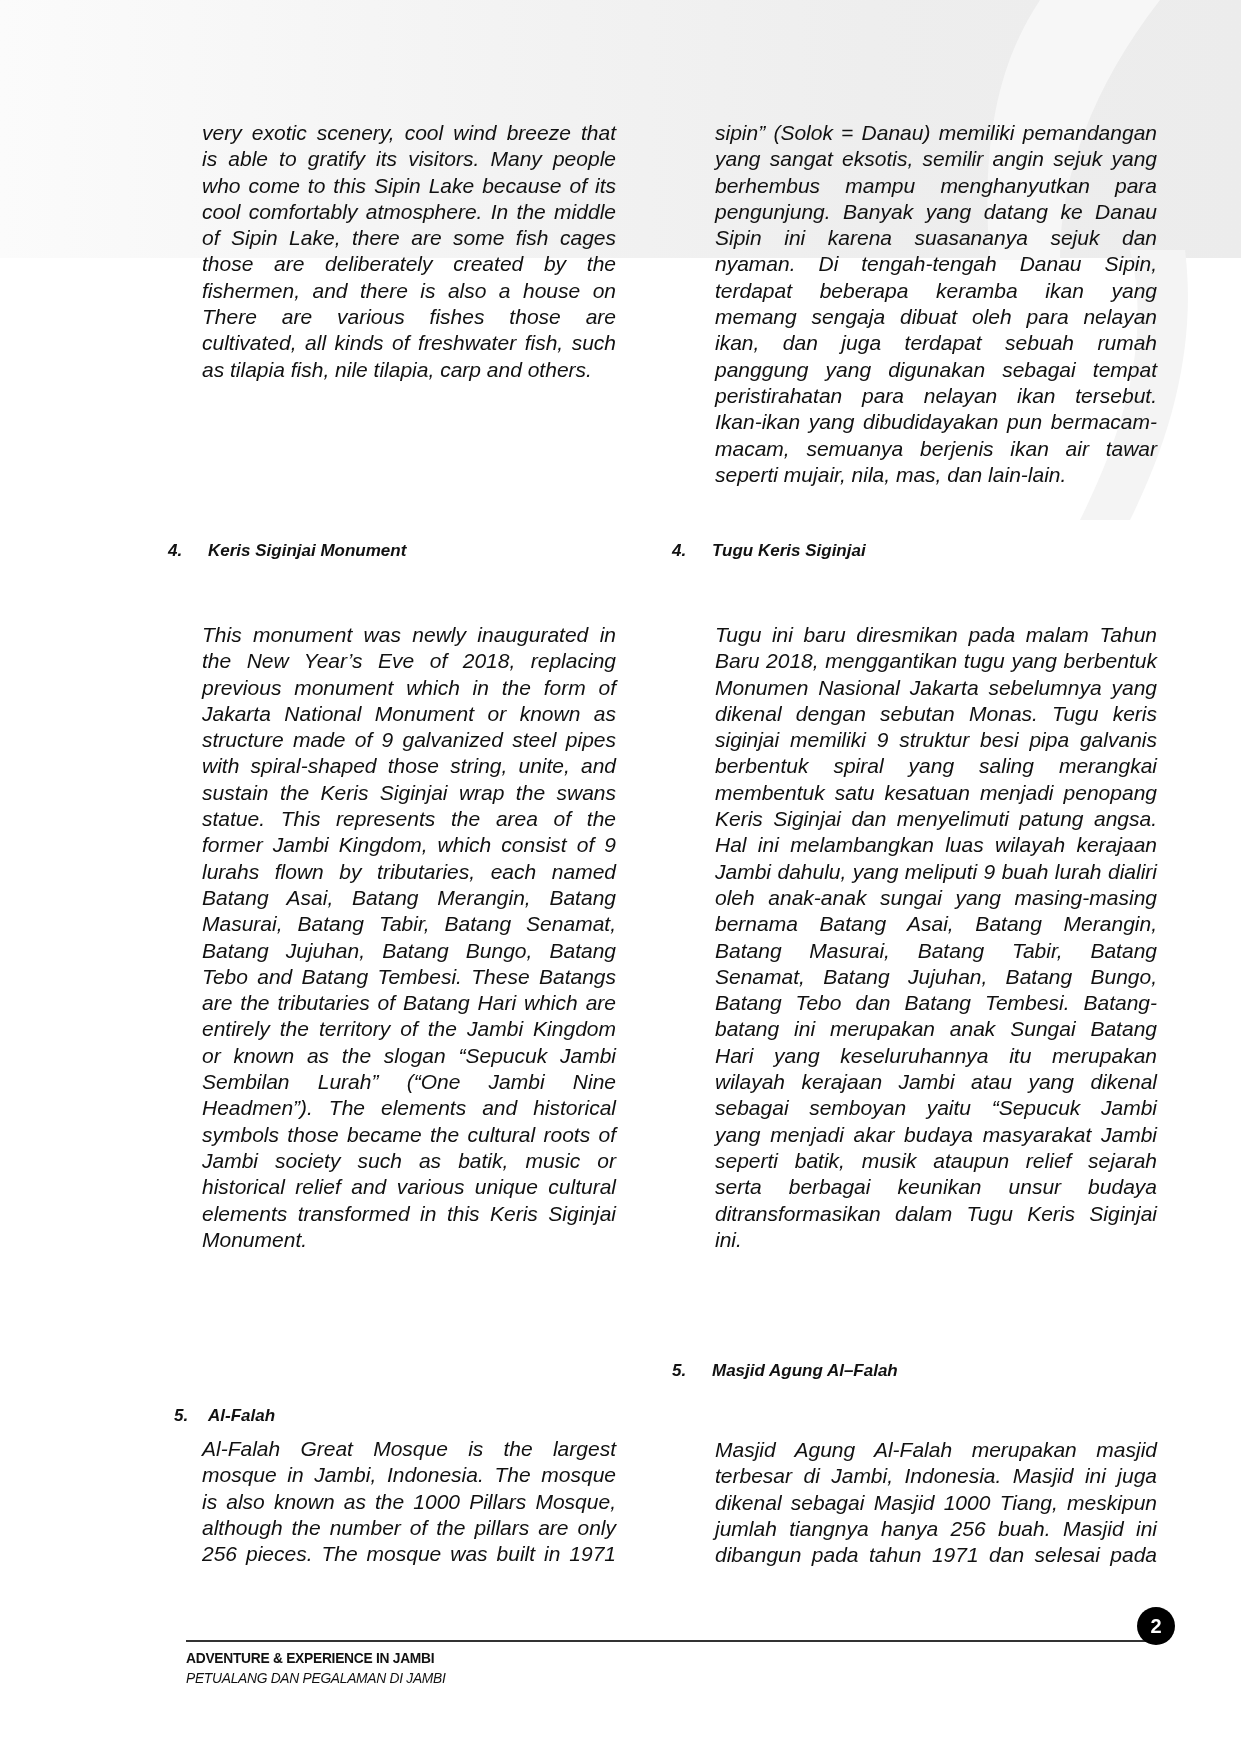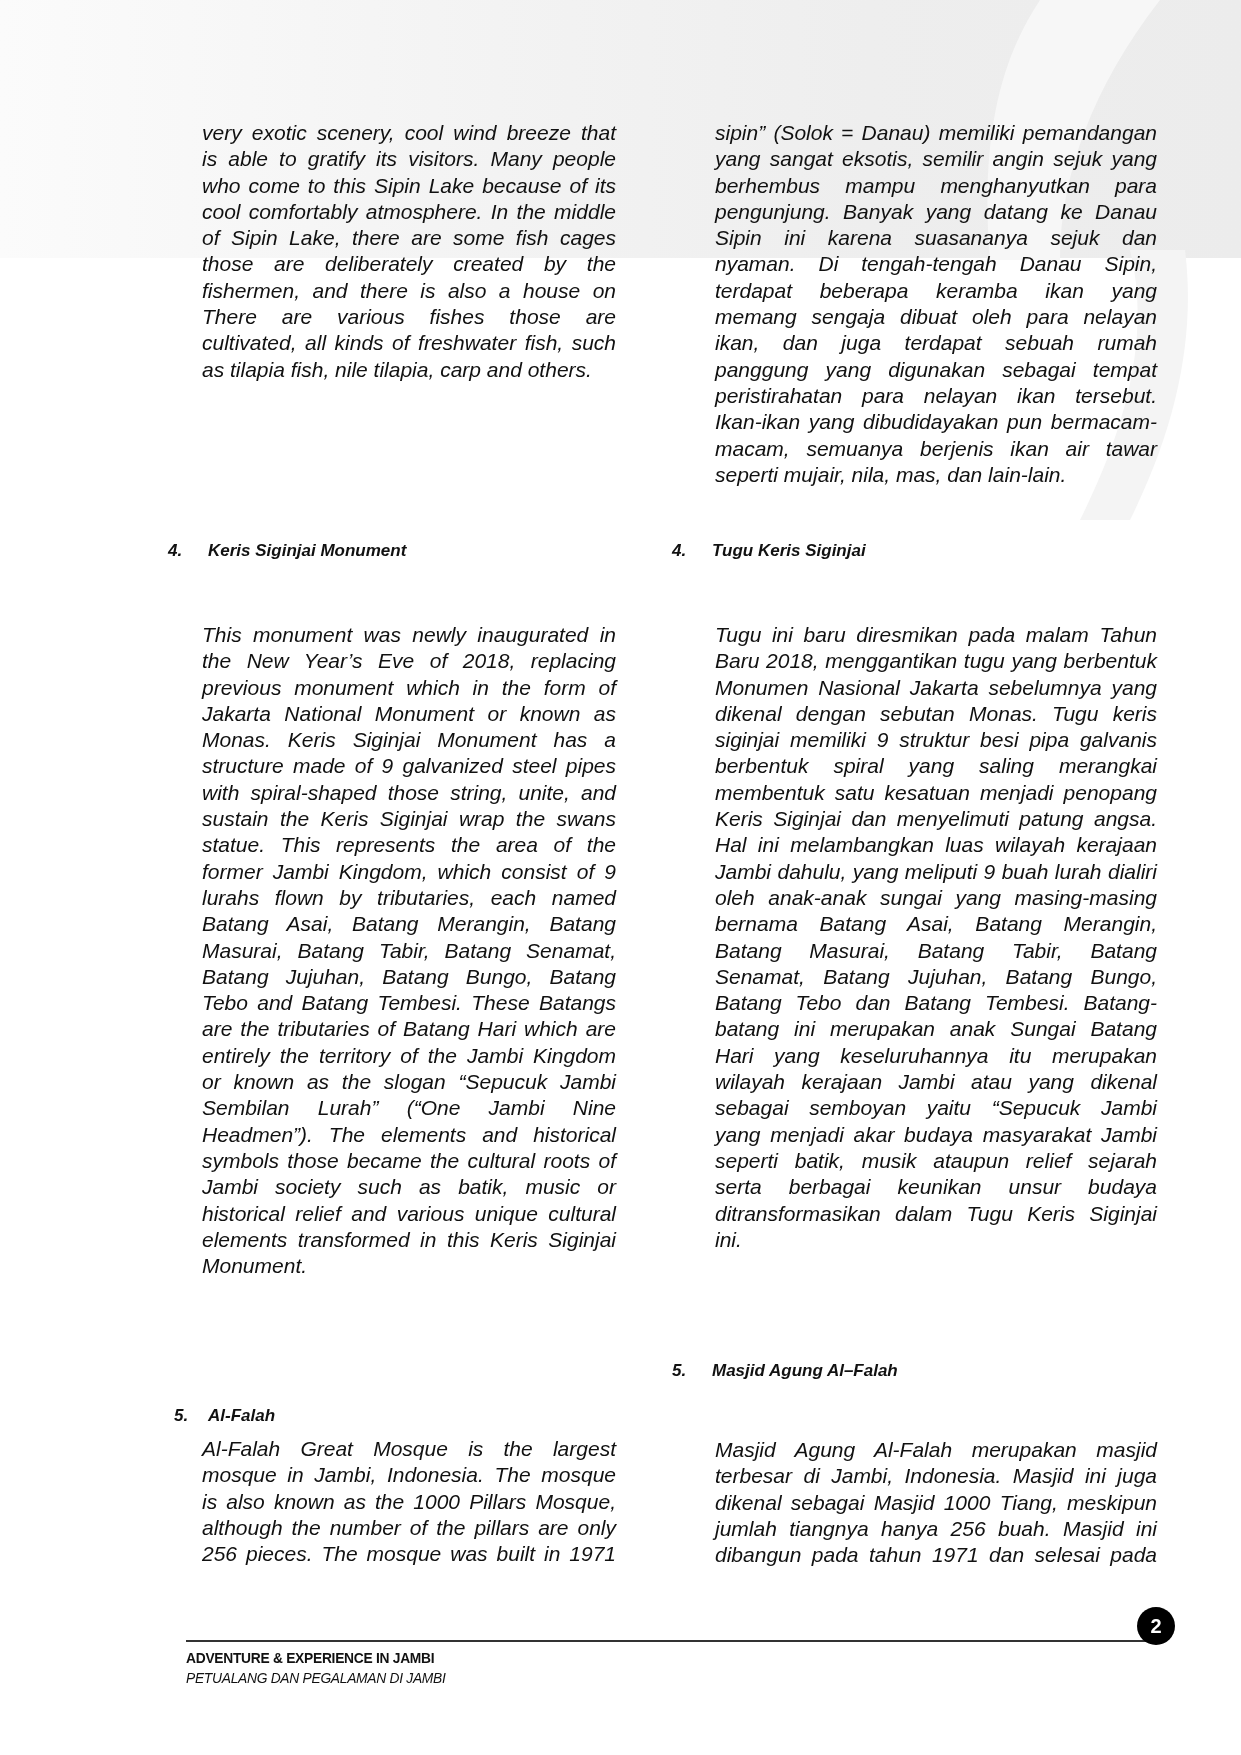--- a/index.html
+++ b/index.html
@@ -78,21 +78,20 @@
     </div>
 
   <div class="heading" style="top:541px; left:0">
     <span class="num">4.</span><span>Keris Siginjai Monument</span>
   </div>
   <div class="para" style="top:622px">
       <span class="line">This monument was newly inaugurated in</span>
       <span class="line">the  New Year’s Eve of 2018, replacing</span>
       <span class="line">previous monument which in the form of</span>
       <span class="line">Jakarta National Monument or known as</span>
-      <span class="line">Monas. Keris Siginjai Monument has a</span>
       <span class="line">structure made of 9 galvanized steel pipes</span>
       <span class="line">with spiral-shaped those string, unite, and</span>
       <span class="line">sustain the Keris Siginjai wrap the swans</span>
       <span class="line">statue. This represents the area of the</span>
       <span class="line">former Jambi Kingdom, which consist of 9</span>
       <span class="line">lurahs flown by tributaries, each named</span>
       <span class="line">Batang Asai, Batang Merangin, Batang</span>
       <span class="line">Masurai, Batang Tabir, Batang Senamat,</span>
       <span class="line">Batang Jujuhan, Batang Bungo, Batang</span>
       <span class="line">Tebo and Batang Tembesi.  These Batangs</span>

